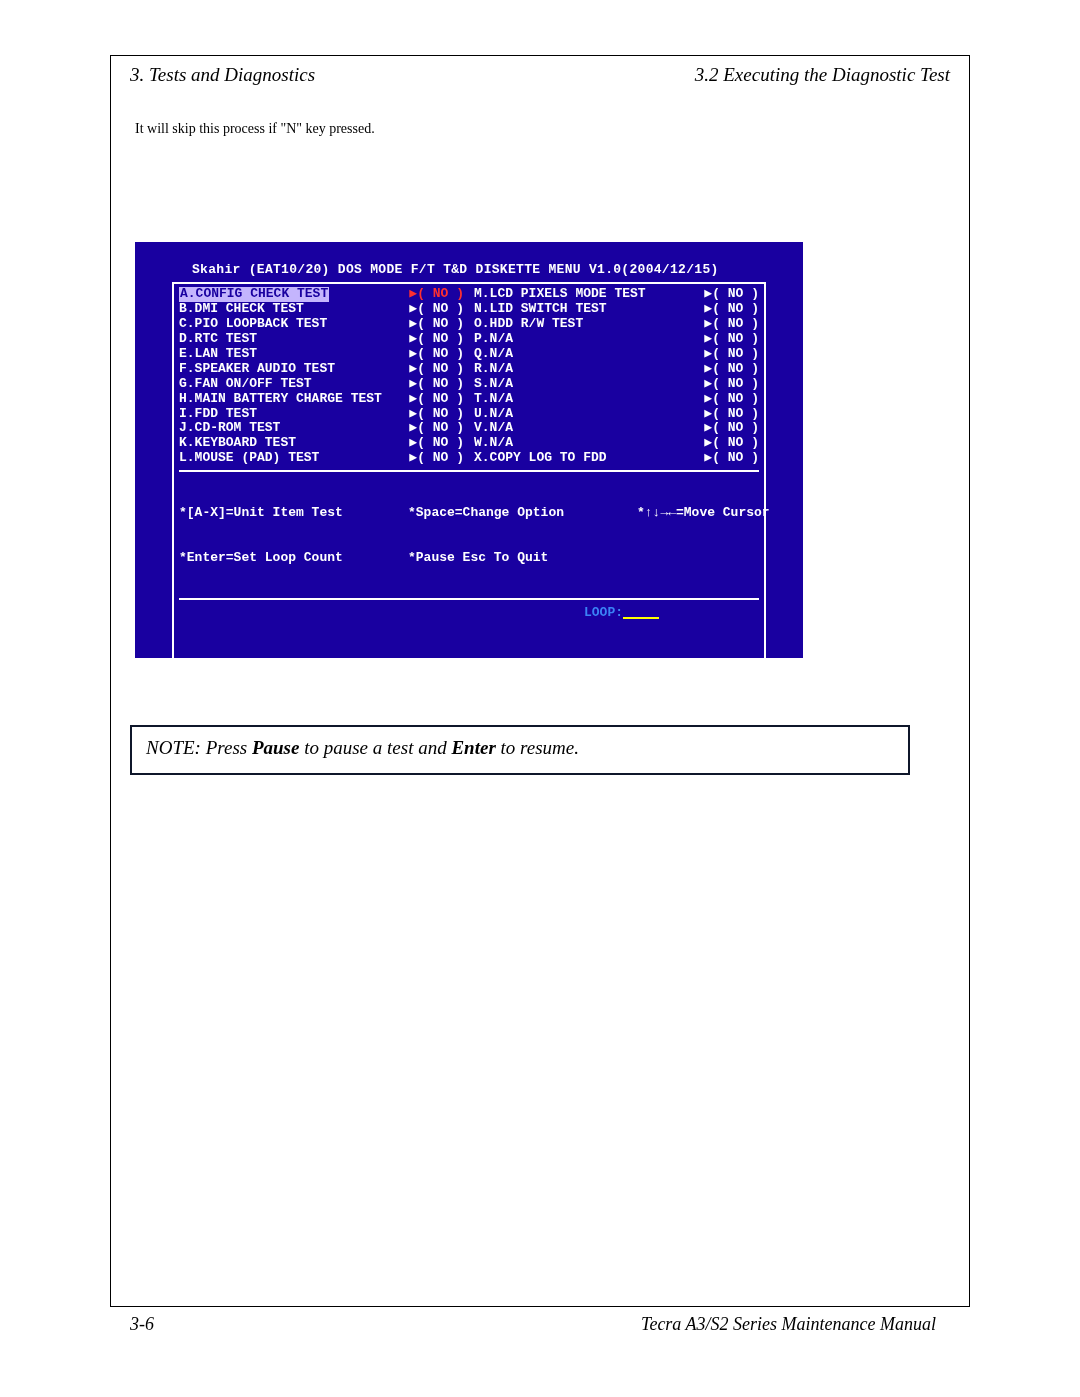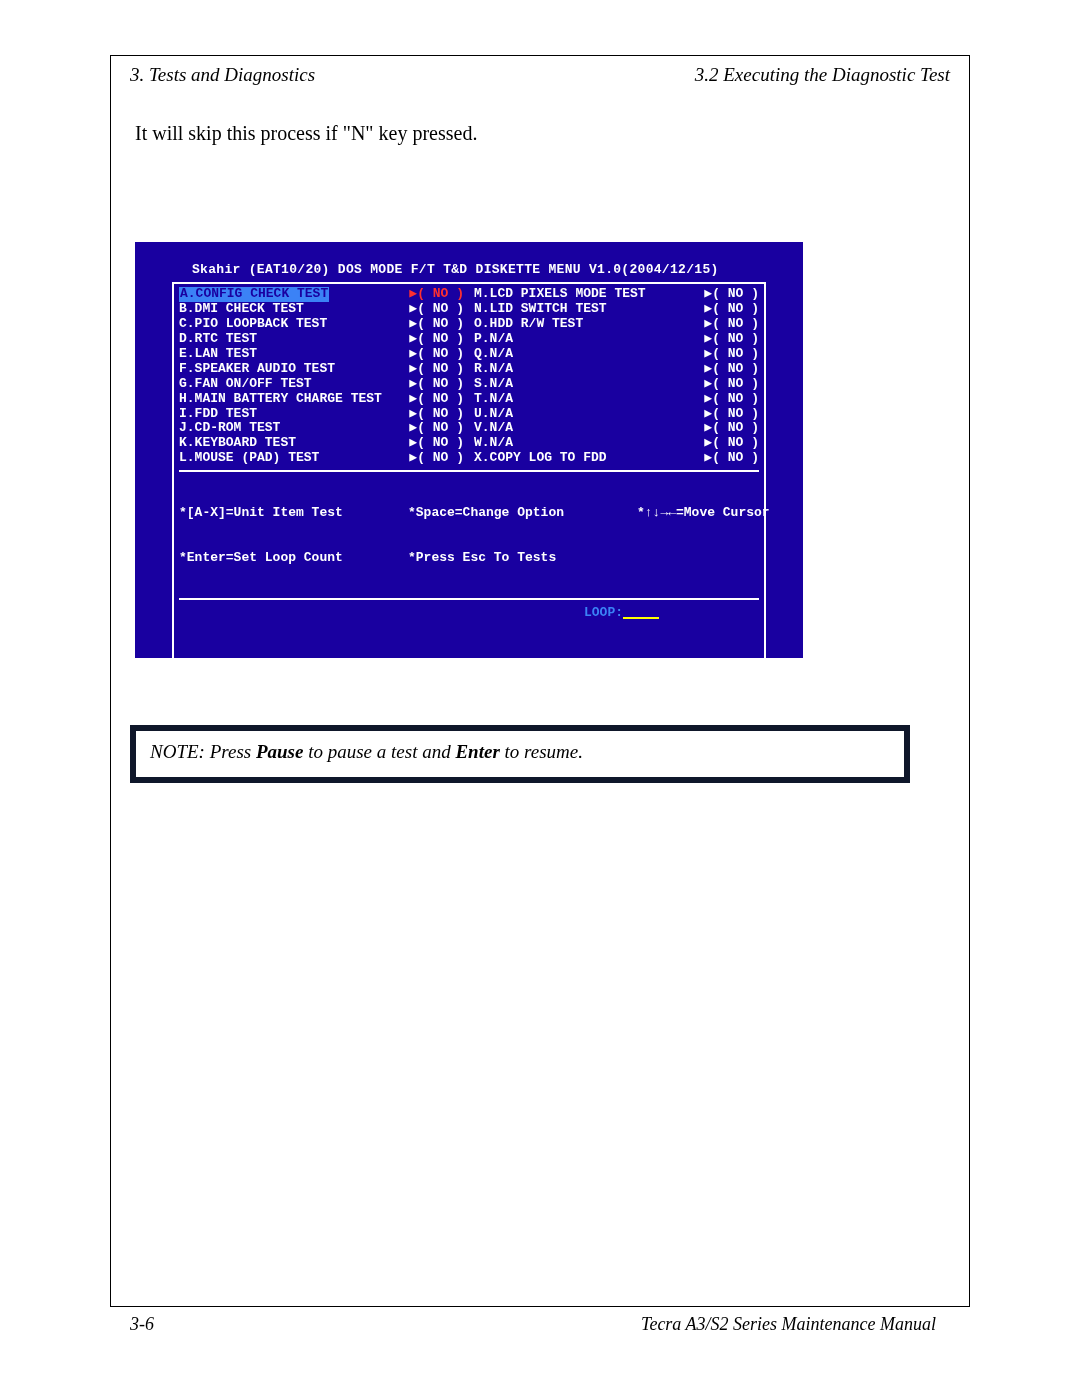--- a/index.html
+++ b/index.html
@@ -34,21 +34,21 @@
     display: flex;
     justify-content: space-between;
     font-style: italic;
     font-size: 19px;
   }
   .body-text {
     position: absolute;
     left: 135px;
     right: 135px;
     top: 120px;
-    font-size: 20px;
+    font-size: 14px;
     line-height: 1.35;
   }
   .para {
     margin: 0 0 22px 0;
   }
   .screenshot-block {
     position: absolute;
     left: 135px;
     top: 242px;
     width: 668px;
@@ -87,21 +87,21 @@
     line-height: 1.15;
   }
   .menu-row-left {
     flex: 1;
     white-space: pre;
   }
   .menu-row-right {
     white-space: pre;
   }
   .highlighted {
-    background: #3b82f6;
+    background: #c4b5fd;
     color: #1900a0;
     display: inline-block;
     padding: 0 1px;
     text-align: center;
   }
   .red-text { color: #ff3030; }
   .yellow-text { color: #3b82f6; }
   .help-grid {
     display: flex;
     gap: 26px;
@@ -129,21 +129,21 @@
   .msg-sep {
     border: none;
     border-top: 2px solid #fff;
     margin: 2px 0 4px 0;
   }
   .note-box {
     position: absolute;
     left: 130px;
     right: 170px;
     top: 725px;
-    border: 6px solid #0f172a;
+    border: 2px solid #0f172a;
     padding: 10px 14px 14px 14px;
     font-style: italic;
     font-size: 19px;
   }
   .note-bold {
     font-weight: bold;
   }
   .footer-row {
     position: absolute;
     bottom: 62px;
@@ -287,21 +287,21 @@
 
       <hr class="sep">
 
       <div class="help-grid">
         <div class="help-col1">
           <div>*[A-X]=Unit Item Test</div>
           <div>*Enter=Set Loop Count</div>
         </div>
         <div class="help-col2">
           <div>*Space=Change Option</div>
-          <div>*Press Esc To Tests</div>
+          <div>*Pause Esc To Quit</div>
         </div>
         <div class="help-col3">
           <div>*↑↓→←=Move Cursor</div>
         </div>
       </div>
 
       <hr class="msg-sep">
 
       <div class="loop-row">
         <span class="yellow-text">LOOP:</span><span class="loop-underline"></span>

